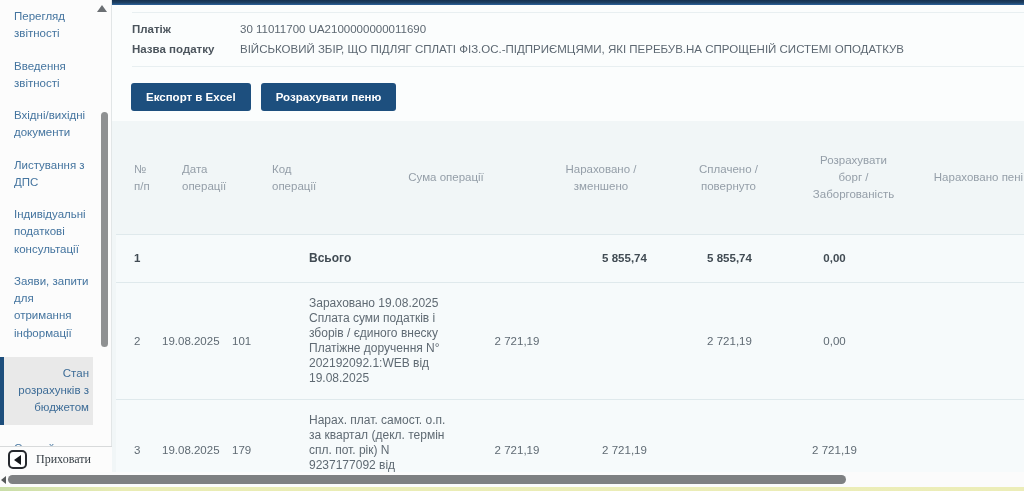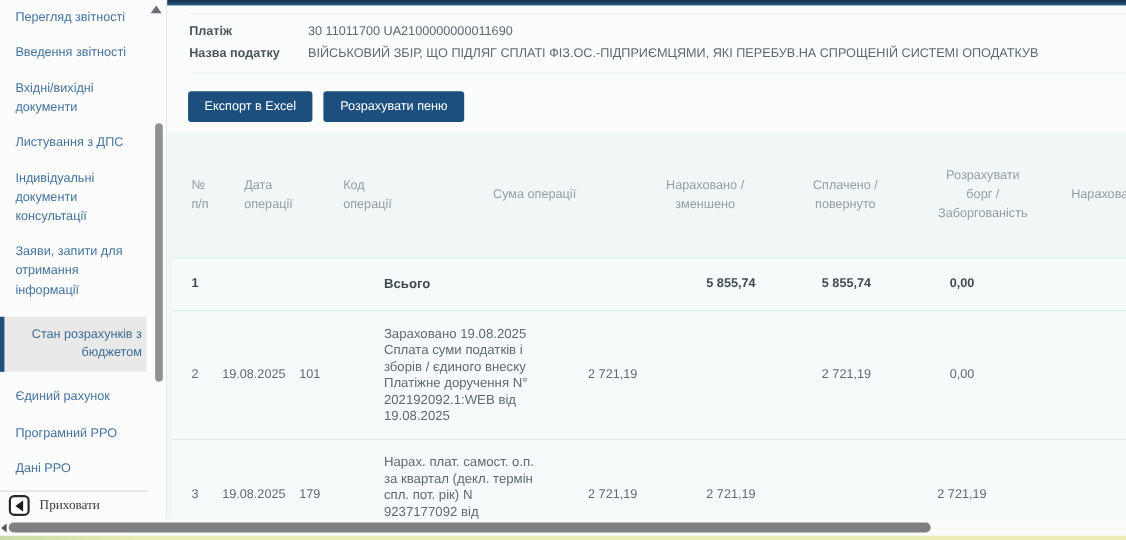--- a/index.html
+++ b/index.html
@@ -2,41 +2,41 @@
 <html><head>
 <meta charset="utf-8">
 <style>
   * { margin:0; padding:0; box-sizing:border-box; }
   html,body { width:1024px; height:491px; overflow:hidden; }
   body { font-family:"Liberation Sans", sans-serif; background:#ffffff; position:relative; }
 
   .app-row { display:flex; width:1024px; height:472px; }
 
   
-  .sidebar { width:152px; height:472px; background:#fcfcfc; border-right:1px solid #e2e6e7; position:relative; flex-shrink:0; }
+  .sidebar { width:112px; height:472px; background:#fcfcfc; border-right:1px solid #e2e6e7; position:relative; flex-shrink:0; }
   .side-list { padding:8px 18px 0 0; }
   .side-item { color:#44749f; font-size:11.5px; line-height:1.5; padding:0 4px 0 14px; margin-bottom:15px; cursor:pointer; }
   .side-item.selected { background:#e9e9e9; border-left:4px solid #1d4e7c; padding:8px 4px 8px 10px; color:#3d6c97;text-align:right; }
   .side-scroll-up { position:absolute; top:5px; right:4px; width:0; height:0; border-left:5px solid transparent; border-right:5px solid transparent; border-bottom:7px solid #6b6f73; cursor:pointer; }
   .side-scrollbar { position:absolute; top:112px; right:3px; width:7px; height:235px; background:#8f9192; border-radius:4px; cursor:pointer; }
   .collapse-bar { position:absolute; left:0; bottom:0; width:135px; height:26px; border-top:1px solid #d8dadb; background:#fcfcfc; display:flex; align-items:center; gap:9px; padding-left:8px; cursor:pointer; }
   .collapse-icon { width:19px; height:19px; border:2px solid #26292e; border-radius:5px; display:flex; align-items:center; justify-content:center; background:#fff; }
   .collapse-icon::before { content:""; width:0; height:0; border-top:5px solid transparent; border-bottom:5px solid transparent; border-right:7px solid #16191d; margin-right:1px; }
   .collapse-label { color:#363e45; font-size:12px;font-family:Liberation Serif, serif; }
 
   
   .main { flex:1; position:relative; background:#fbfdfd; display:flex; flex-direction:column; }
   .top-strip { height:5px; width:100%; background:linear-gradient(180deg,#16314f 0%,#1e4266 55%,#2d639c 100%); }
   .divider { height:1px; background:#e8eff1; margin:7px 12px 0 20px; }
   .info-block { padding:6px 12px 0 20px; }
   .info-row { display:flex; padding:4px 0; }
   .info-label { width:108px; font-weight:bold; color:#4c555d; font-size:11.5px; flex-shrink:0; }
   .info-value { color:#5d6872; font-size:11.5px; }
   .toolbar { display:flex; gap:10px; padding:16px 0 0 19px; }
-  .btn { background:#1d4f7e; color:#ffffff; border:none; border-radius:3px; font-family:"Liberation Sans", sans-serif; font-size:11.5px; padding:8px 15px; cursor:pointer; }
+  .btn { background:#1d4f7e; color:#ffffff; border:none; border-radius:3px; font-family:"Liberation Sans", sans-serif; font-size:11.5px; padding:8px 15px; cursor:pointer;font-weight:bold; }
   .table-region { margin-top:10px; background:#f1f6f7; flex:1; padding-left:4px; overflow:hidden; }
   .thead, .tr { display:grid; grid-template-columns:38px 70px 77px 170px 100px 115px 95px 115px 104px; }
   .thead { height:113px; align-items:center;gap:20px; }
   .th { color:#949ea8; font-size:11.5px; line-height:1.45; }
   .th.c1 { padding-left:18px; }
   .th.c2,.th.c3,.th.c4 { padding-left:8px; padding-right:10px; }
   .th.c5,.th.c6,.th.c7,.th.c8,.th.c9 { text-align:center; padding:0 6px; }
   .tr { border-top:1px solid #dfe9ec; align-items:center; min-height:48px; background:#f6fafb; }
   .td { color:#5f6a73; font-size:11.5px; line-height:15px; padding:13px 0; }
   .td.c1 { padding-left:18px; }
@@ -56,21 +56,21 @@
 <body>
 
 <div class="app-row">
 
   <div class="sidebar">
     <div class="side-list">
         <div class="side-item">Перегляд звітності</div>
         <div class="side-item">Введення звітності</div>
         <div class="side-item">Вхідні/вихідні документи</div>
         <div class="side-item">Листування з ДПС</div>
-        <div class="side-item">Індивідуальні документи консультації</div>
+        <div class="side-item">Індивідуальні податкові консультації</div>
         <div class="side-item">Заяви, запити для отримання інформації</div>
         <div class="side-item selected">Стан розрахунків з бюджетом</div>
         <div class="side-item">Єдиний рахунок</div>
         <div class="side-item">Програмний РРО</div>
         <div class="side-item">Дані РРО</div>
         <div class="side-item">Податковий аудит</div>
       </div>
     <div class="side-scroll-up"></div>
     <div class="side-scrollbar"></div>
     <div class="collapse-bar">

